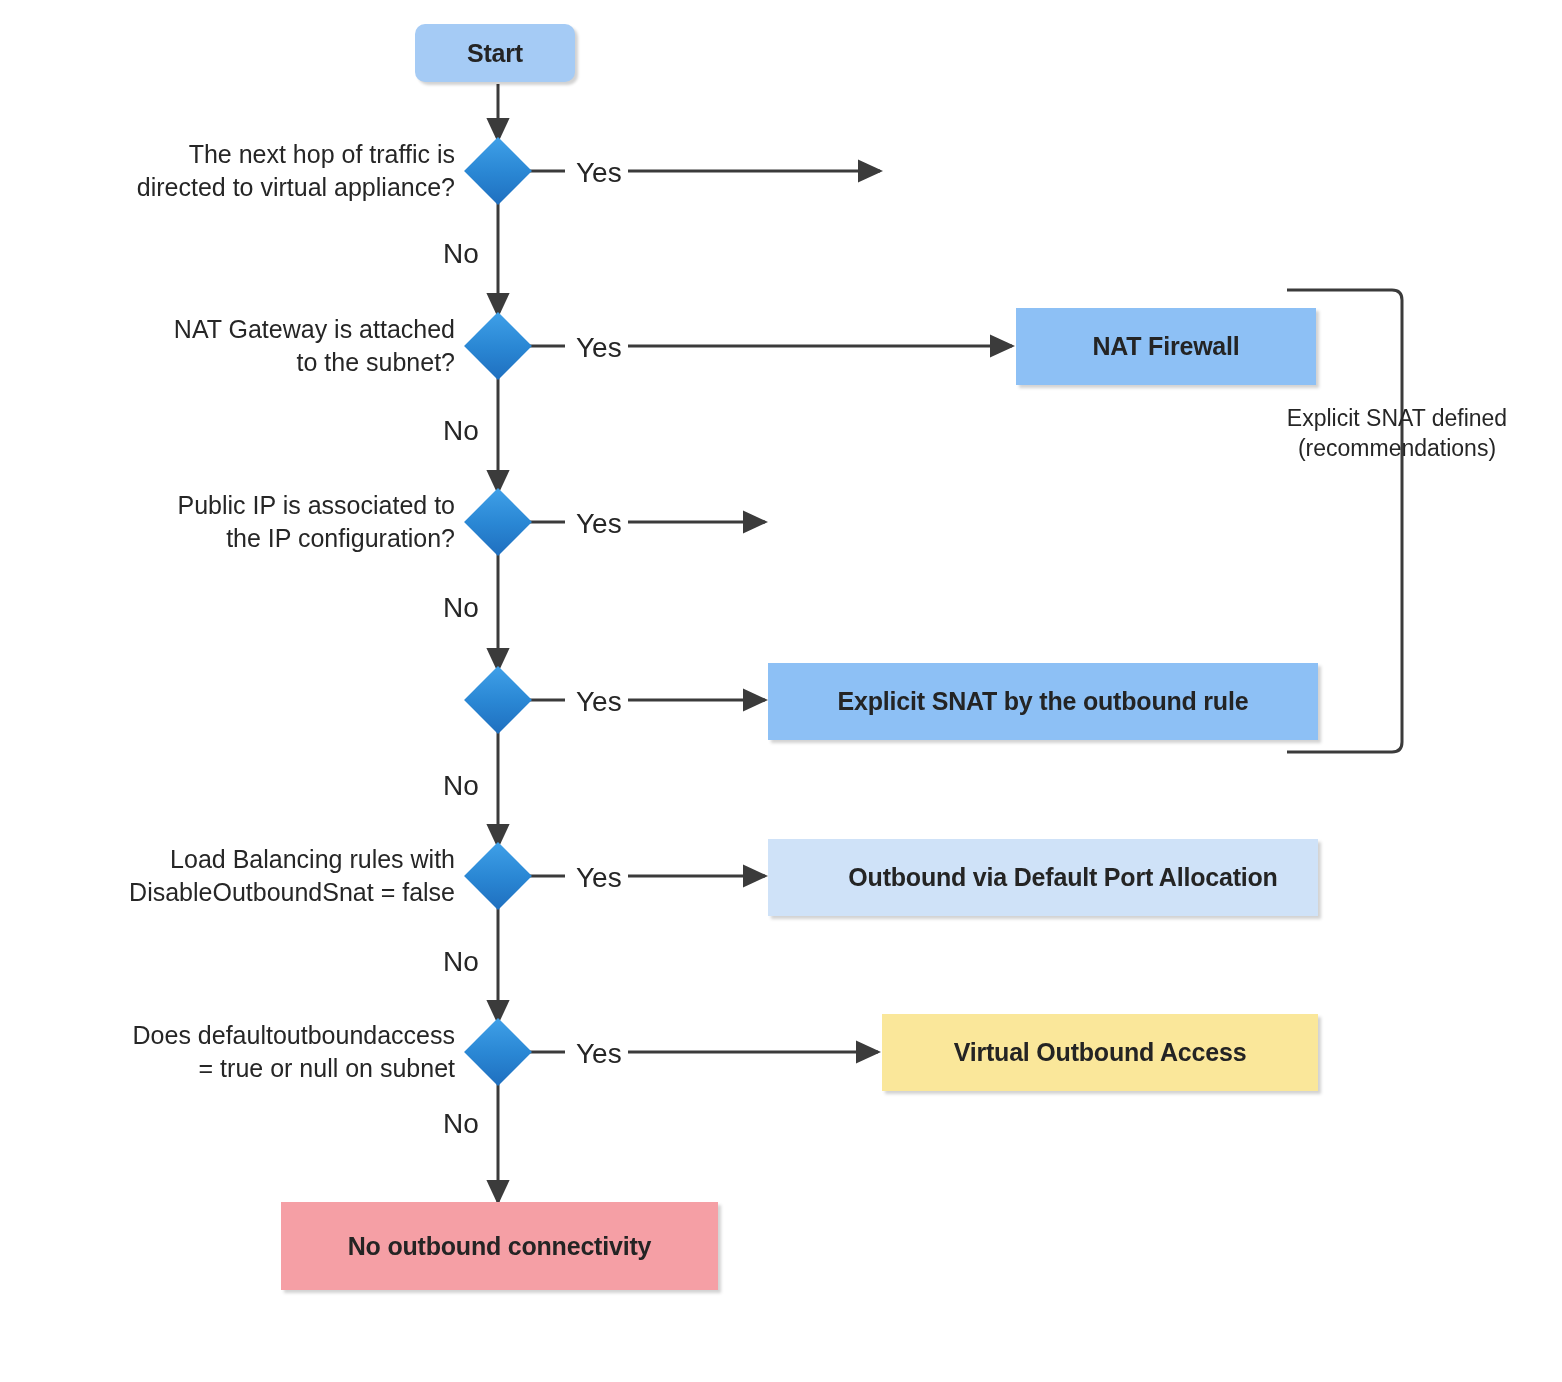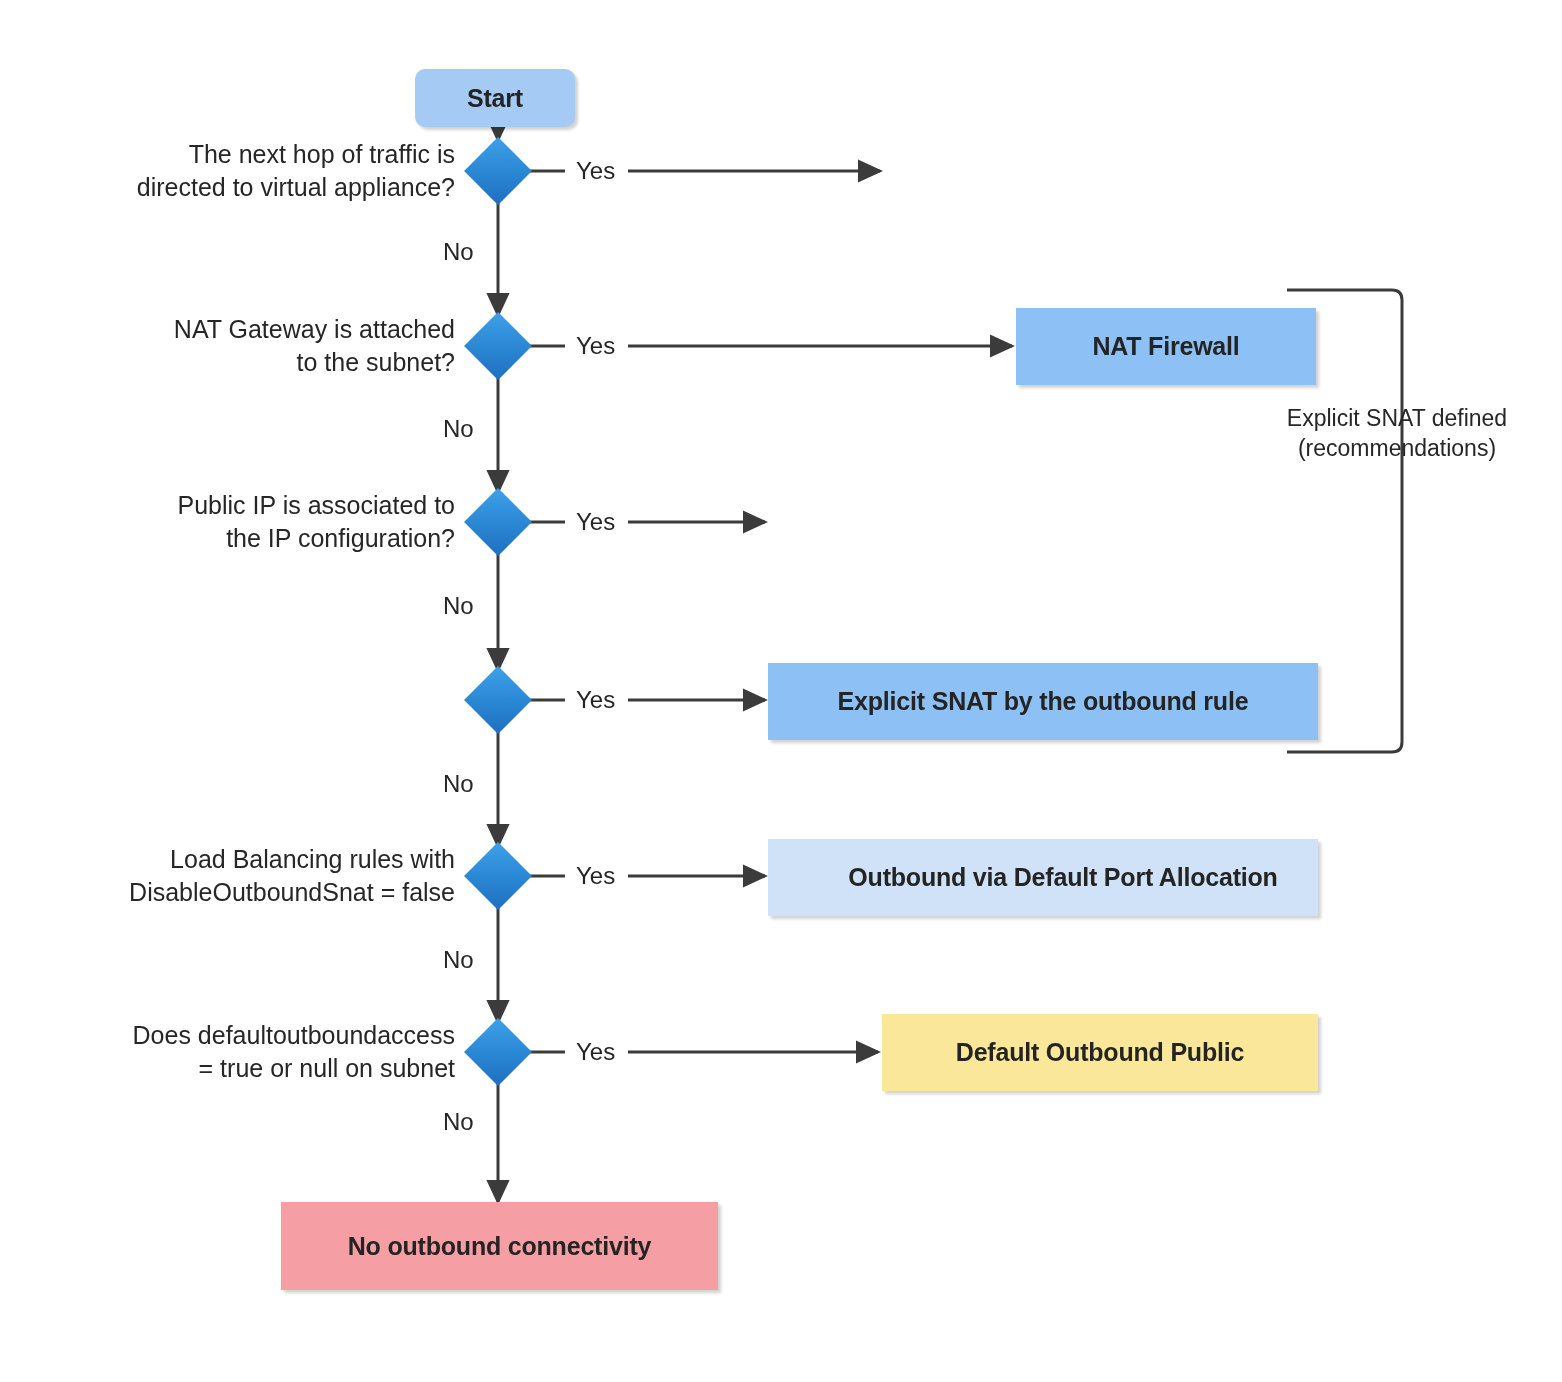--- a/index.html
+++ b/index.html
@@ -60,21 +60,21 @@
     text-align: right;
     font-size: 25px;
     line-height: 1.33;
     color: #262626;
     white-space: pre-line;
   }
 
   
   .elabel {
     position: absolute;
-    font-size: 24px;
+    font-size: 28px;
     color: #262626;
     background: #ffffff;
     padding: 0 6px;
     line-height: 1;
   }
 
   
   .annot {
     position: absolute;
     font-size: 23px;
@@ -120,40 +120,40 @@
       <line x1="527" y1="876" x2="565" y2="876"></line>
       <line x1="628" y1="876" x2="765" y2="876" marker-end="url(#arrow)"></line>
 
       <line x1="527" y1="1052" x2="565" y2="1052"></line>
       <line x1="628" y1="1052" x2="878" y2="1052" marker-end="url(#arrow)"></line>
 
       <path d="M1287,290 H1392 Q1402,290 1402,300 V742 Q1402,752 1392,752 H1287" stroke-width="3"></path>
     </g>
   </svg>
 
-  <div class="node start" style="left:415px; top:24px; width:160px; height:58px; background:#a5cbf5;margin-top:45px;">
+  <div class="node start" style="left:415px; top:24px; width:160px; height:58px; background:#a5cbf5;">
     <span>Start</span>
   </div>
 
 
   <div class="node" style="left:1016px; top:308px; width:300px; height:77px; background:#8dc0f5;">
     <span>NAT Firewall</span>
   </div>
 
 
   <div class="node" style="left:768px; top:663px; width:550px; height:77px; background:#8dc0f5;">
     <span>Explicit SNAT by the outbound rule</span>
   </div>
 
   <div class="node" style="left:768px; top:839px; width:550px; height:77px; background:#cfe2f8;padding-left:40px;">
     <span>Outbound via Default Port Allocation</span>
   </div>
 
   <div class="node" style="left:882px; top:1014px; width:436px; height:77px; background:#fae79a;">
-    <span>Default Outbound Public</span>
+    <span>Virtual Outbound Access</span>
   </div>
 
   <div class="node" style="left:281px; top:1202px; width:437px; height:88px; background:#f59fa5;">
     <span>No outbound connectivity</span>
   </div>
 
   <div class="diamond" style="left:474px; top:147px;"></div>
   <div class="diamond" style="left:474px; top:322px;"></div>
   <div class="diamond" style="left:474px; top:498px;"></div>
   <div class="diamond" style="left:474px; top:676px;"></div>

